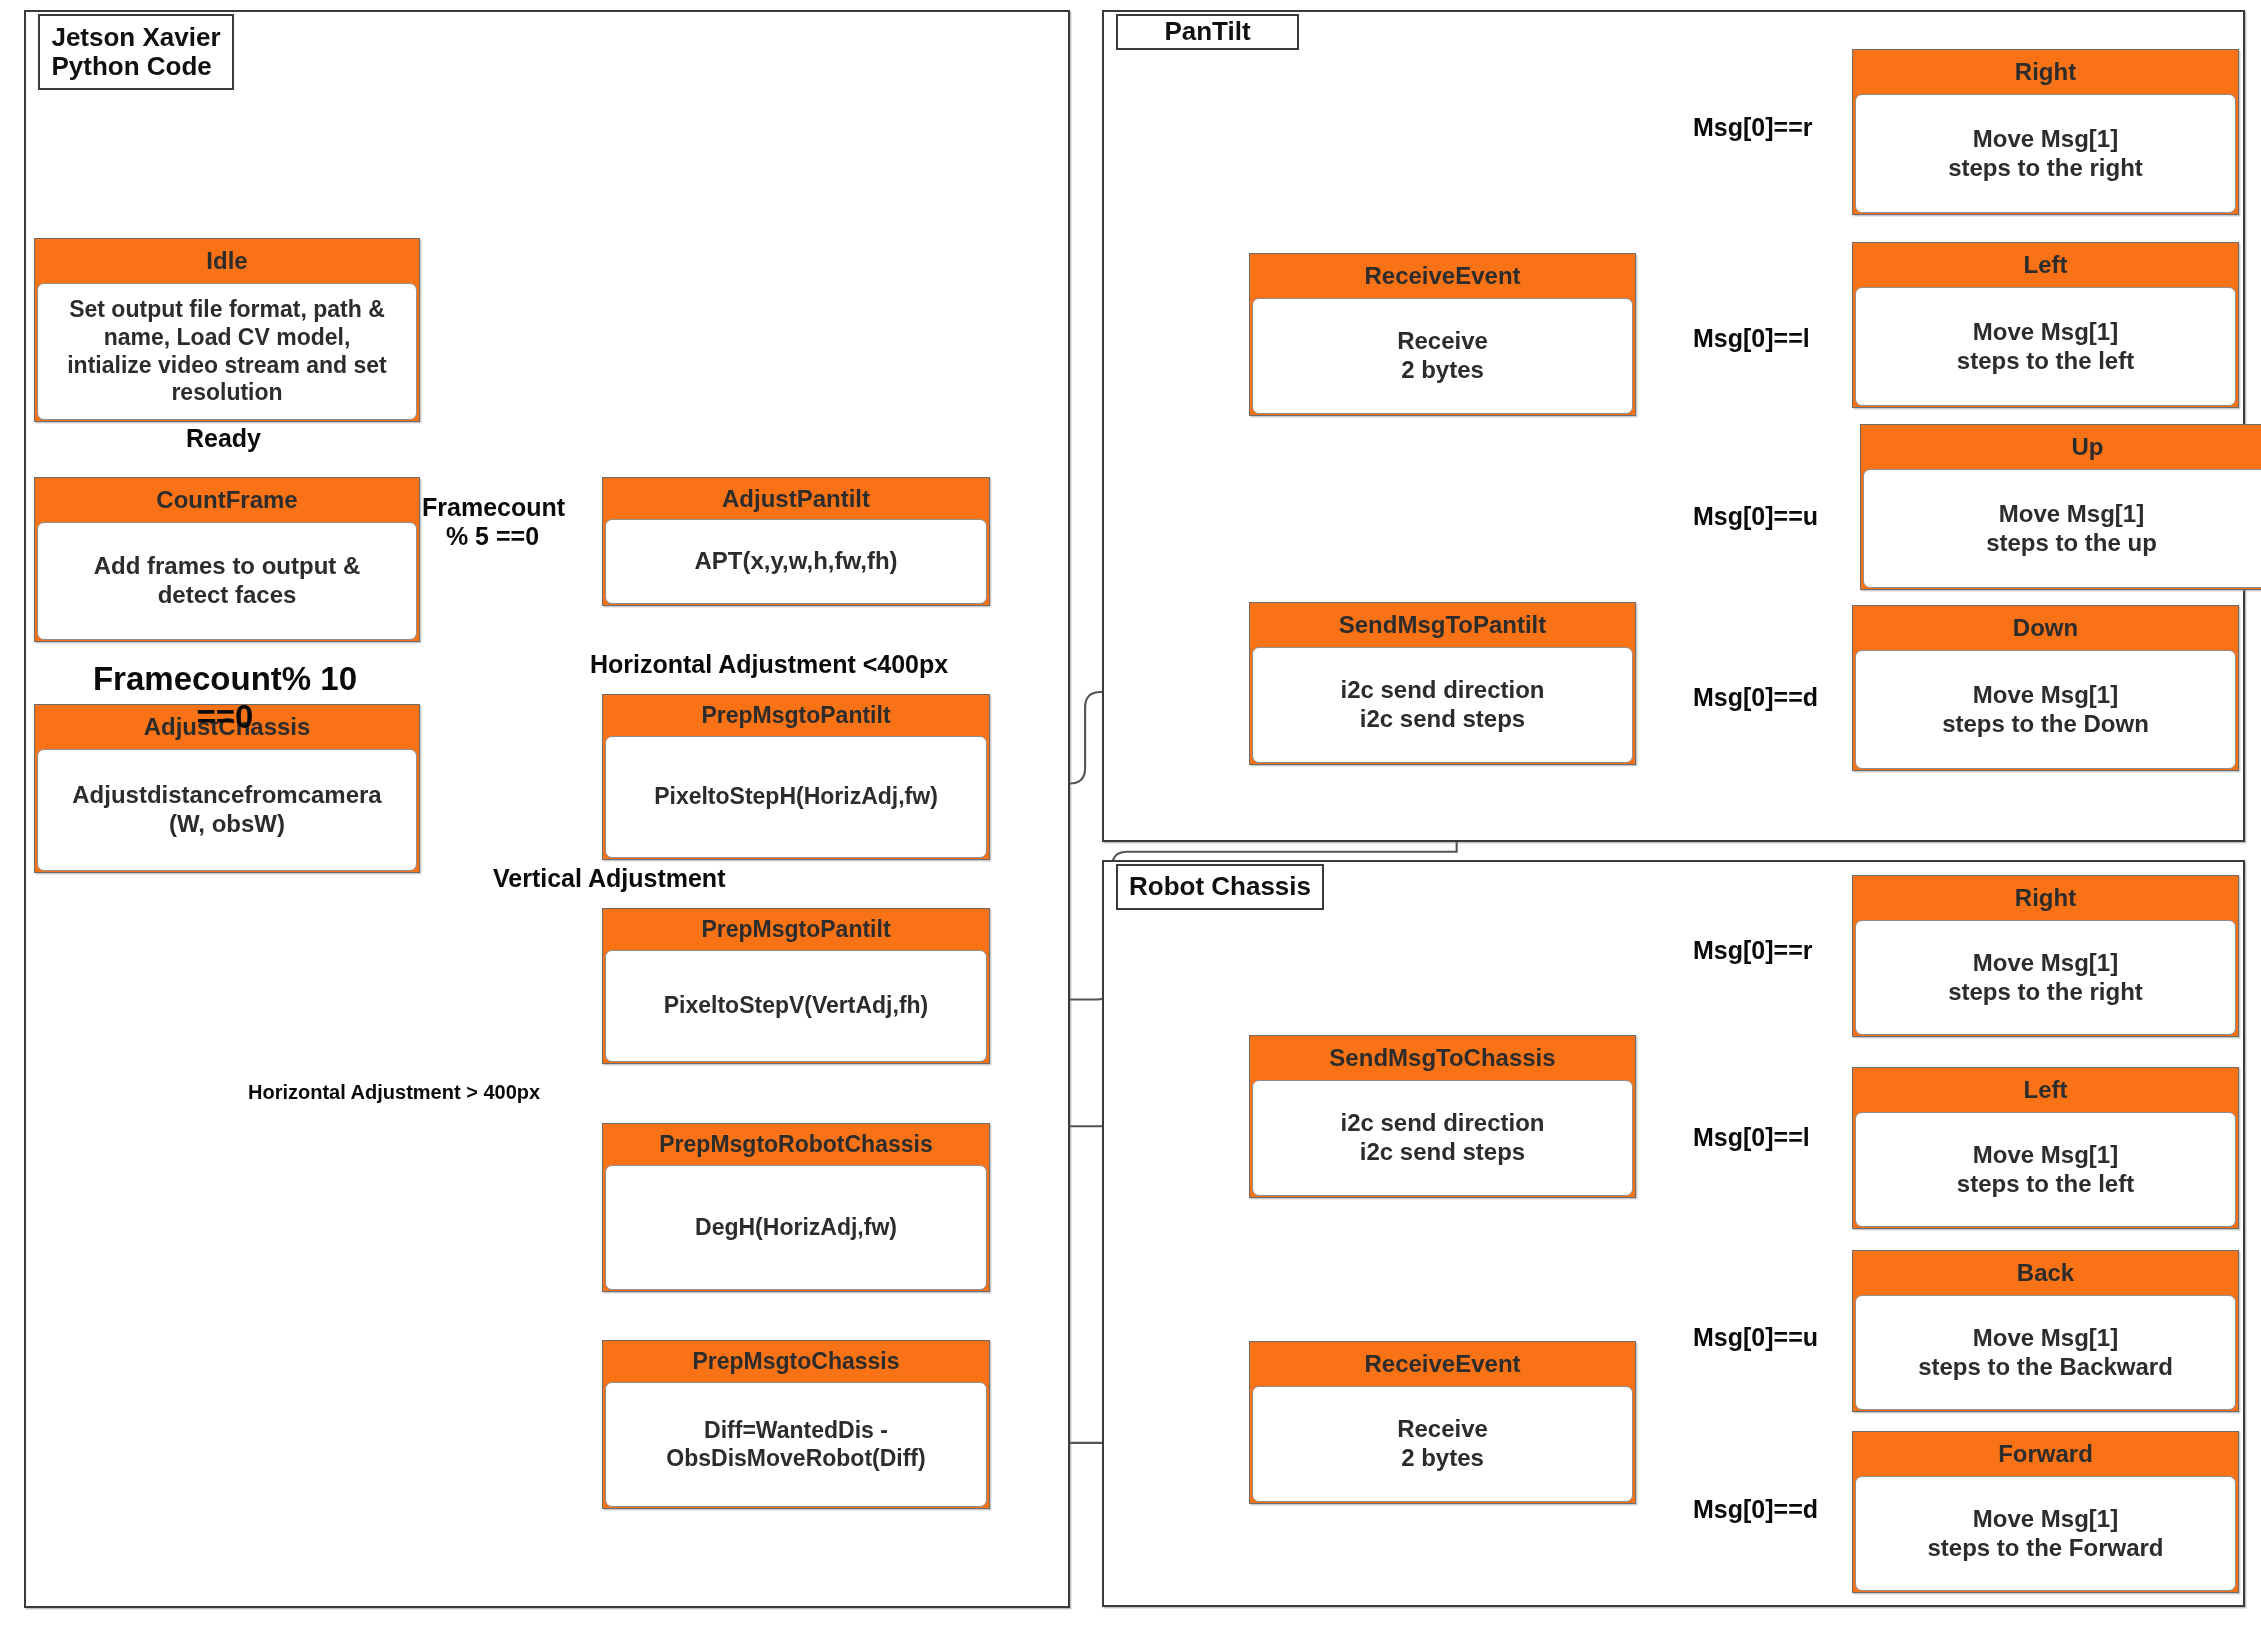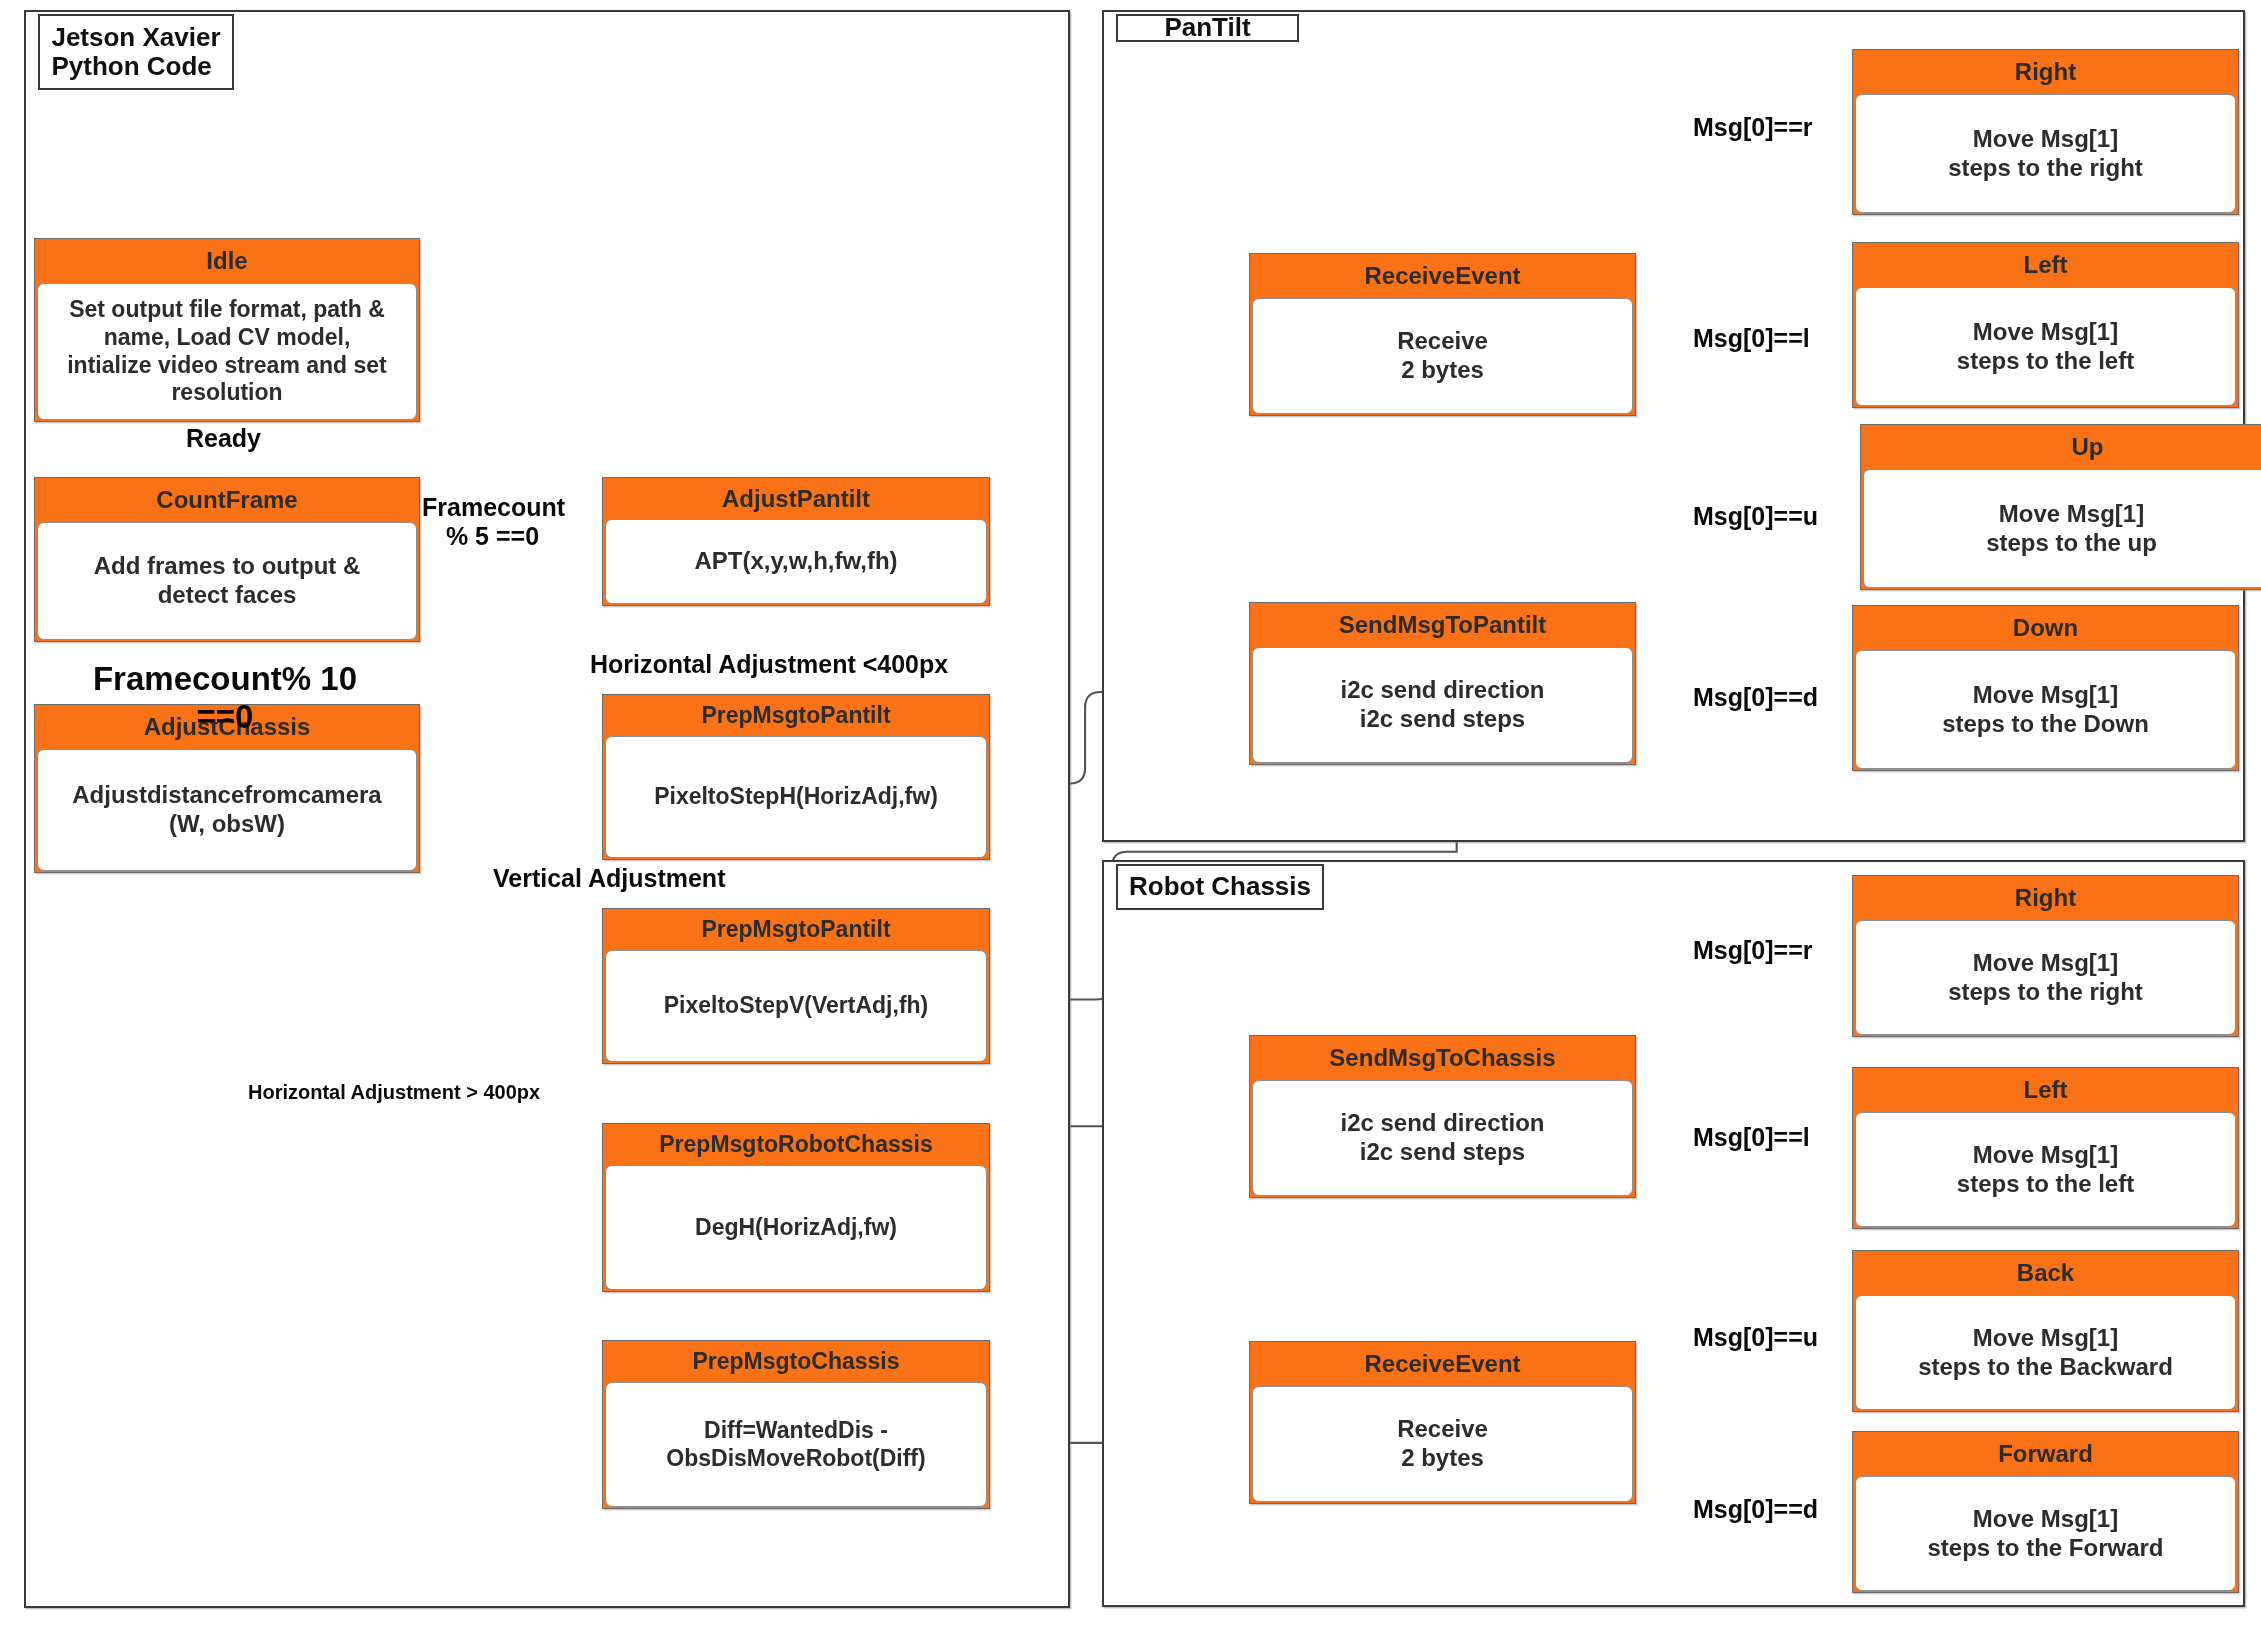--- a/index.html
+++ b/index.html
@@ -140,21 +140,21 @@
       <path d="M2402,1910 L2630,1910" marker-end="url(#ah)"></path>
       <path d="M2402,2155 L2630,2155" marker-end="url(#ah)"></path>
     </g>
   </svg>
 
   <div class="pkg" style="left:24px;top:10px;width:1046px;height:1598px;"></div>
   <div class="pkg-tab" style="left:38px;top:14px;width:196px;height:76px;font-size:26px;">Jetson Xavier
 Python Code</div>
 
   <div class="pkg" style="left:1102px;top:10px;width:1143px;height:832px;"></div>
-  <div class="pkg-tab" style="left:1116px;top:14px;width:183px;height:28px;font-size:26px;">PanTilt</div>
+  <div class="pkg-tab" style="left:1116px;top:14px;width:183px;height:36px;font-size:26px;">PanTilt</div>
 
   <div class="pkg" style="left:1102px;top:860px;width:1143px;height:747px;"></div>
   <div class="pkg-tab" style="left:1116px;top:864px;width:208px;height:46px;font-size:26px;">Robot Chassis</div>
 
   <div class="state" style="left:34px;top:238px;width:386px;height:184px;">
     <div class="title" style="height:44px;font-size:24px;">Idle</div>
     <div class="body" style="top:44px;height:137px;font-size:23px;">Set output file format, path &amp;
 name, Load CV model,
 intialize video stream and set
 resolution</div>

